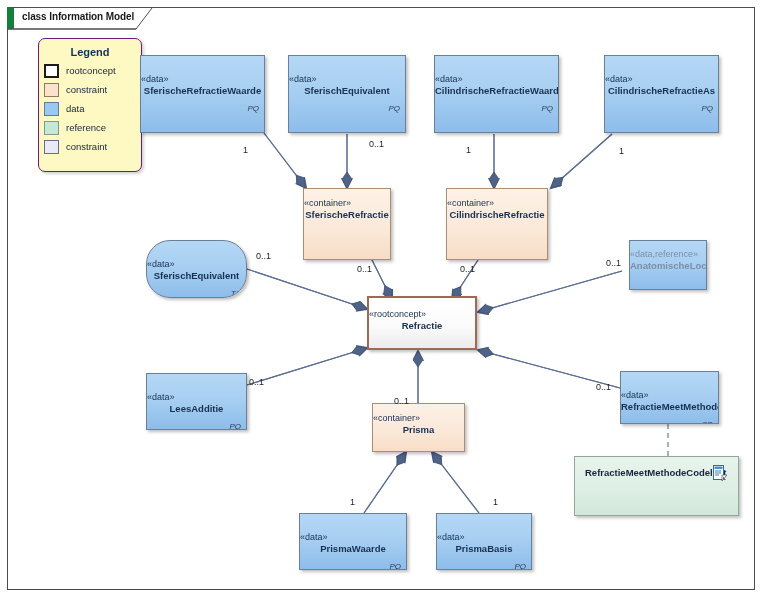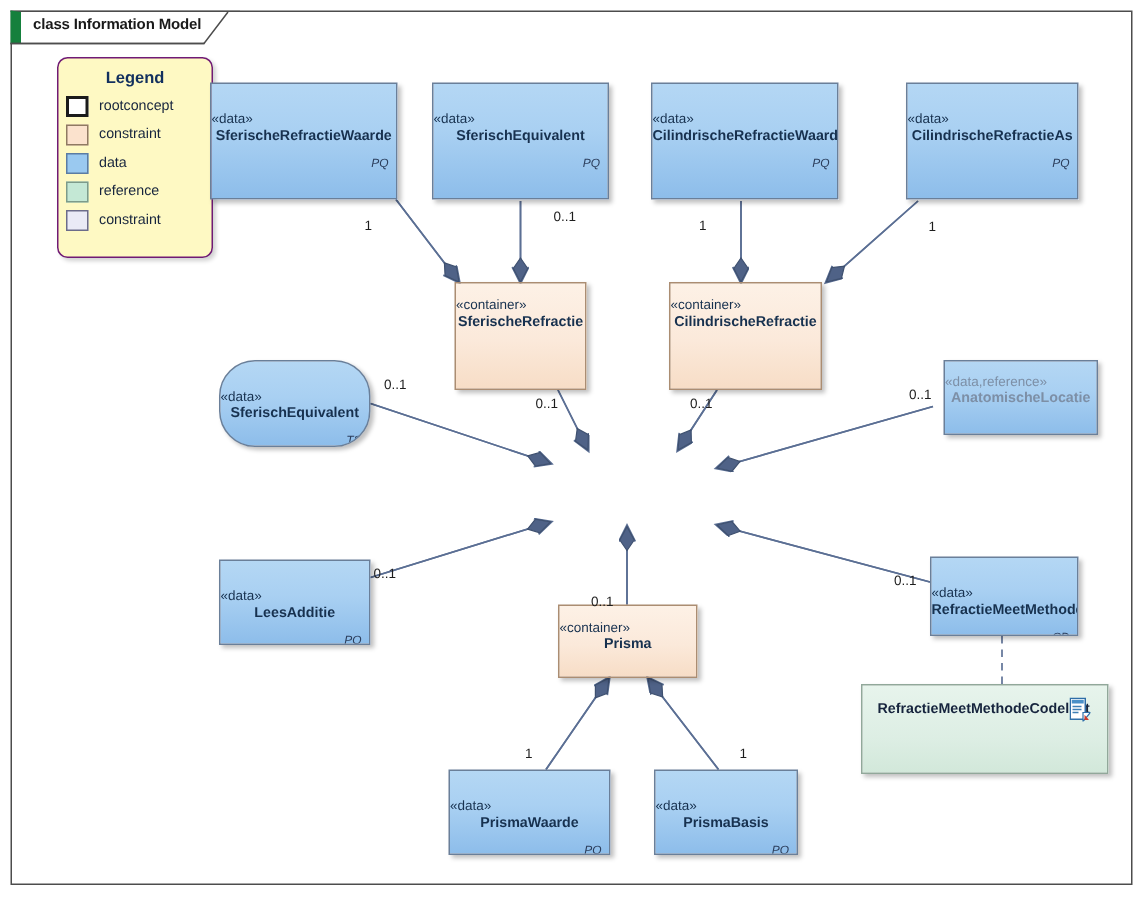--- a/index.html
+++ b/index.html
@@ -324,27 +324,33 @@
   </div>
 
   <div class="node type-data" style="left:146px; top:240px; width:101px; height:58px;border-radius:24px;">
     <span class="corner">TS</span>
     <div class="node-body">
       <div class="stereo">«data»</div>
       <div class="nname">SferischEquivalent</div>
     </div>
   </div>
 
-  <div class="node type-reference" style="left:629px; top:240px; width:103px; height:50px;">
+  <div class="node type-reference" style="left:629px; top:240px; width:78px; height:50px;">
     <div class="node-body" style="top:7px;">
       <div class="stereo">«data,reference»</div>
       <div class="nname">AnatomischeLocatie</div>
     </div>
   </div>
 
+  <div class="node type-root" style="left:367px; top:296px; width:110px; height:54px;">
+    <div class="node-body" style="top:10px;">
+      <div class="stereo">«rootconcept»</div>
+      <div class="nname">Refractie</div>
+    </div>
+  </div>
 
   <div class="node type-data" style="left:146px; top:373px; width:101px; height:57px;">
     <span class="corner">PQ</span>
     <div class="node-body">
       <div class="stereo">«data»</div>
       <div class="nname">LeesAdditie</div>
     </div>
   </div>
 
   <div class="node type-data" style="left:620px; top:371px; width:99px; height:53px;">

